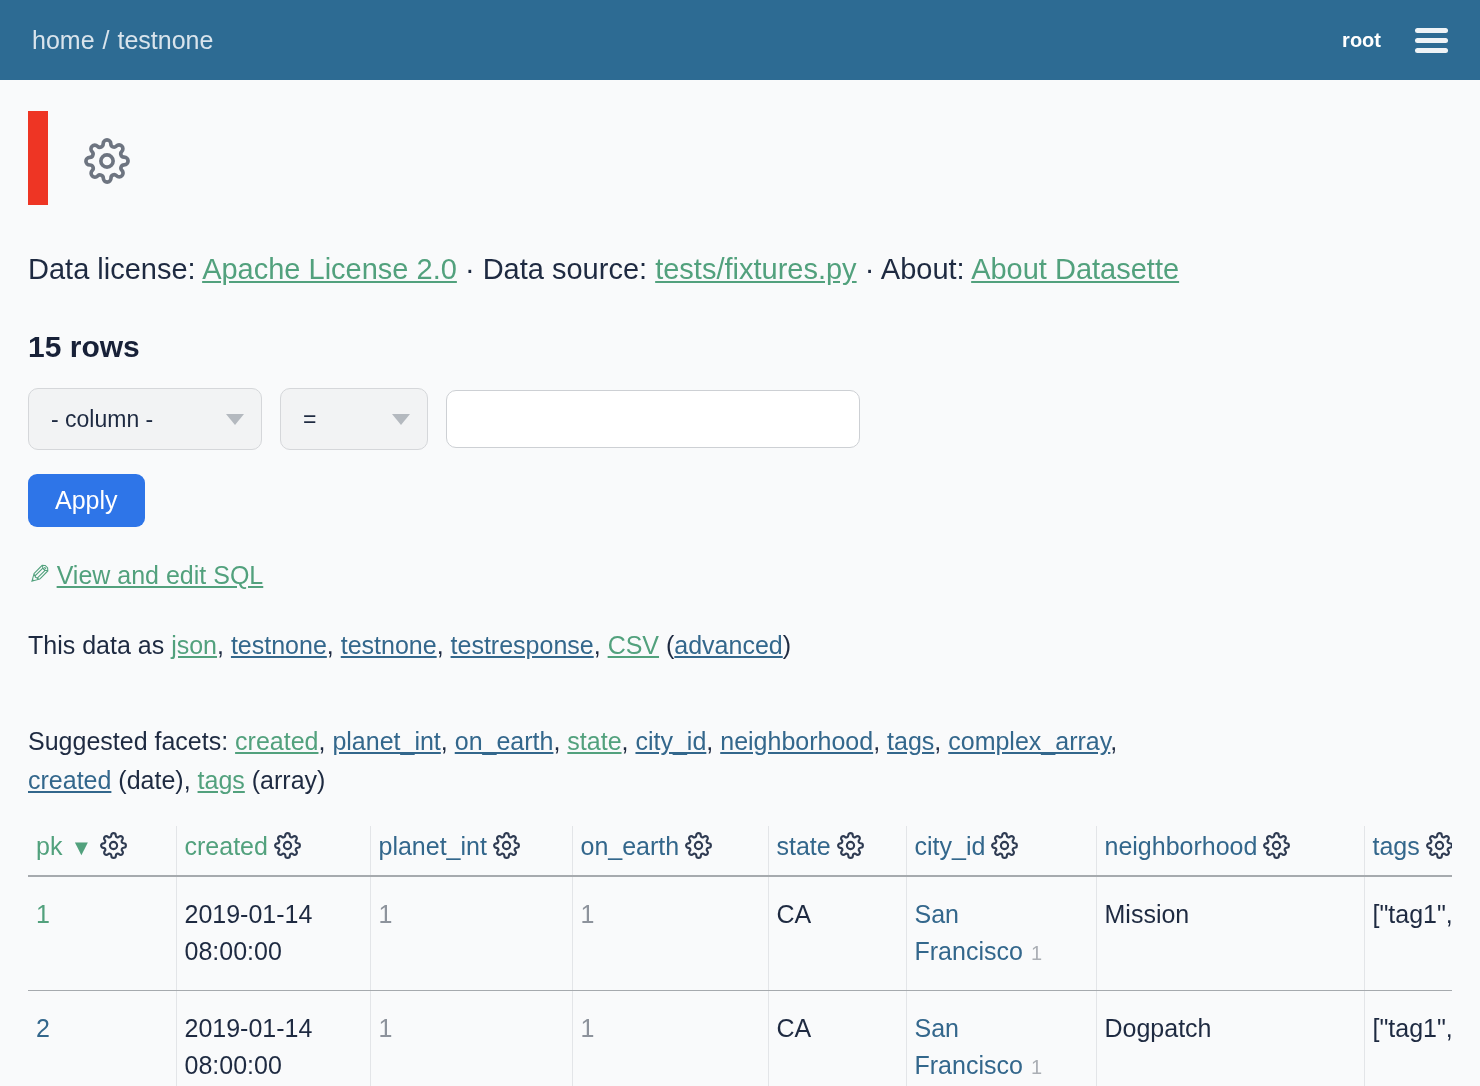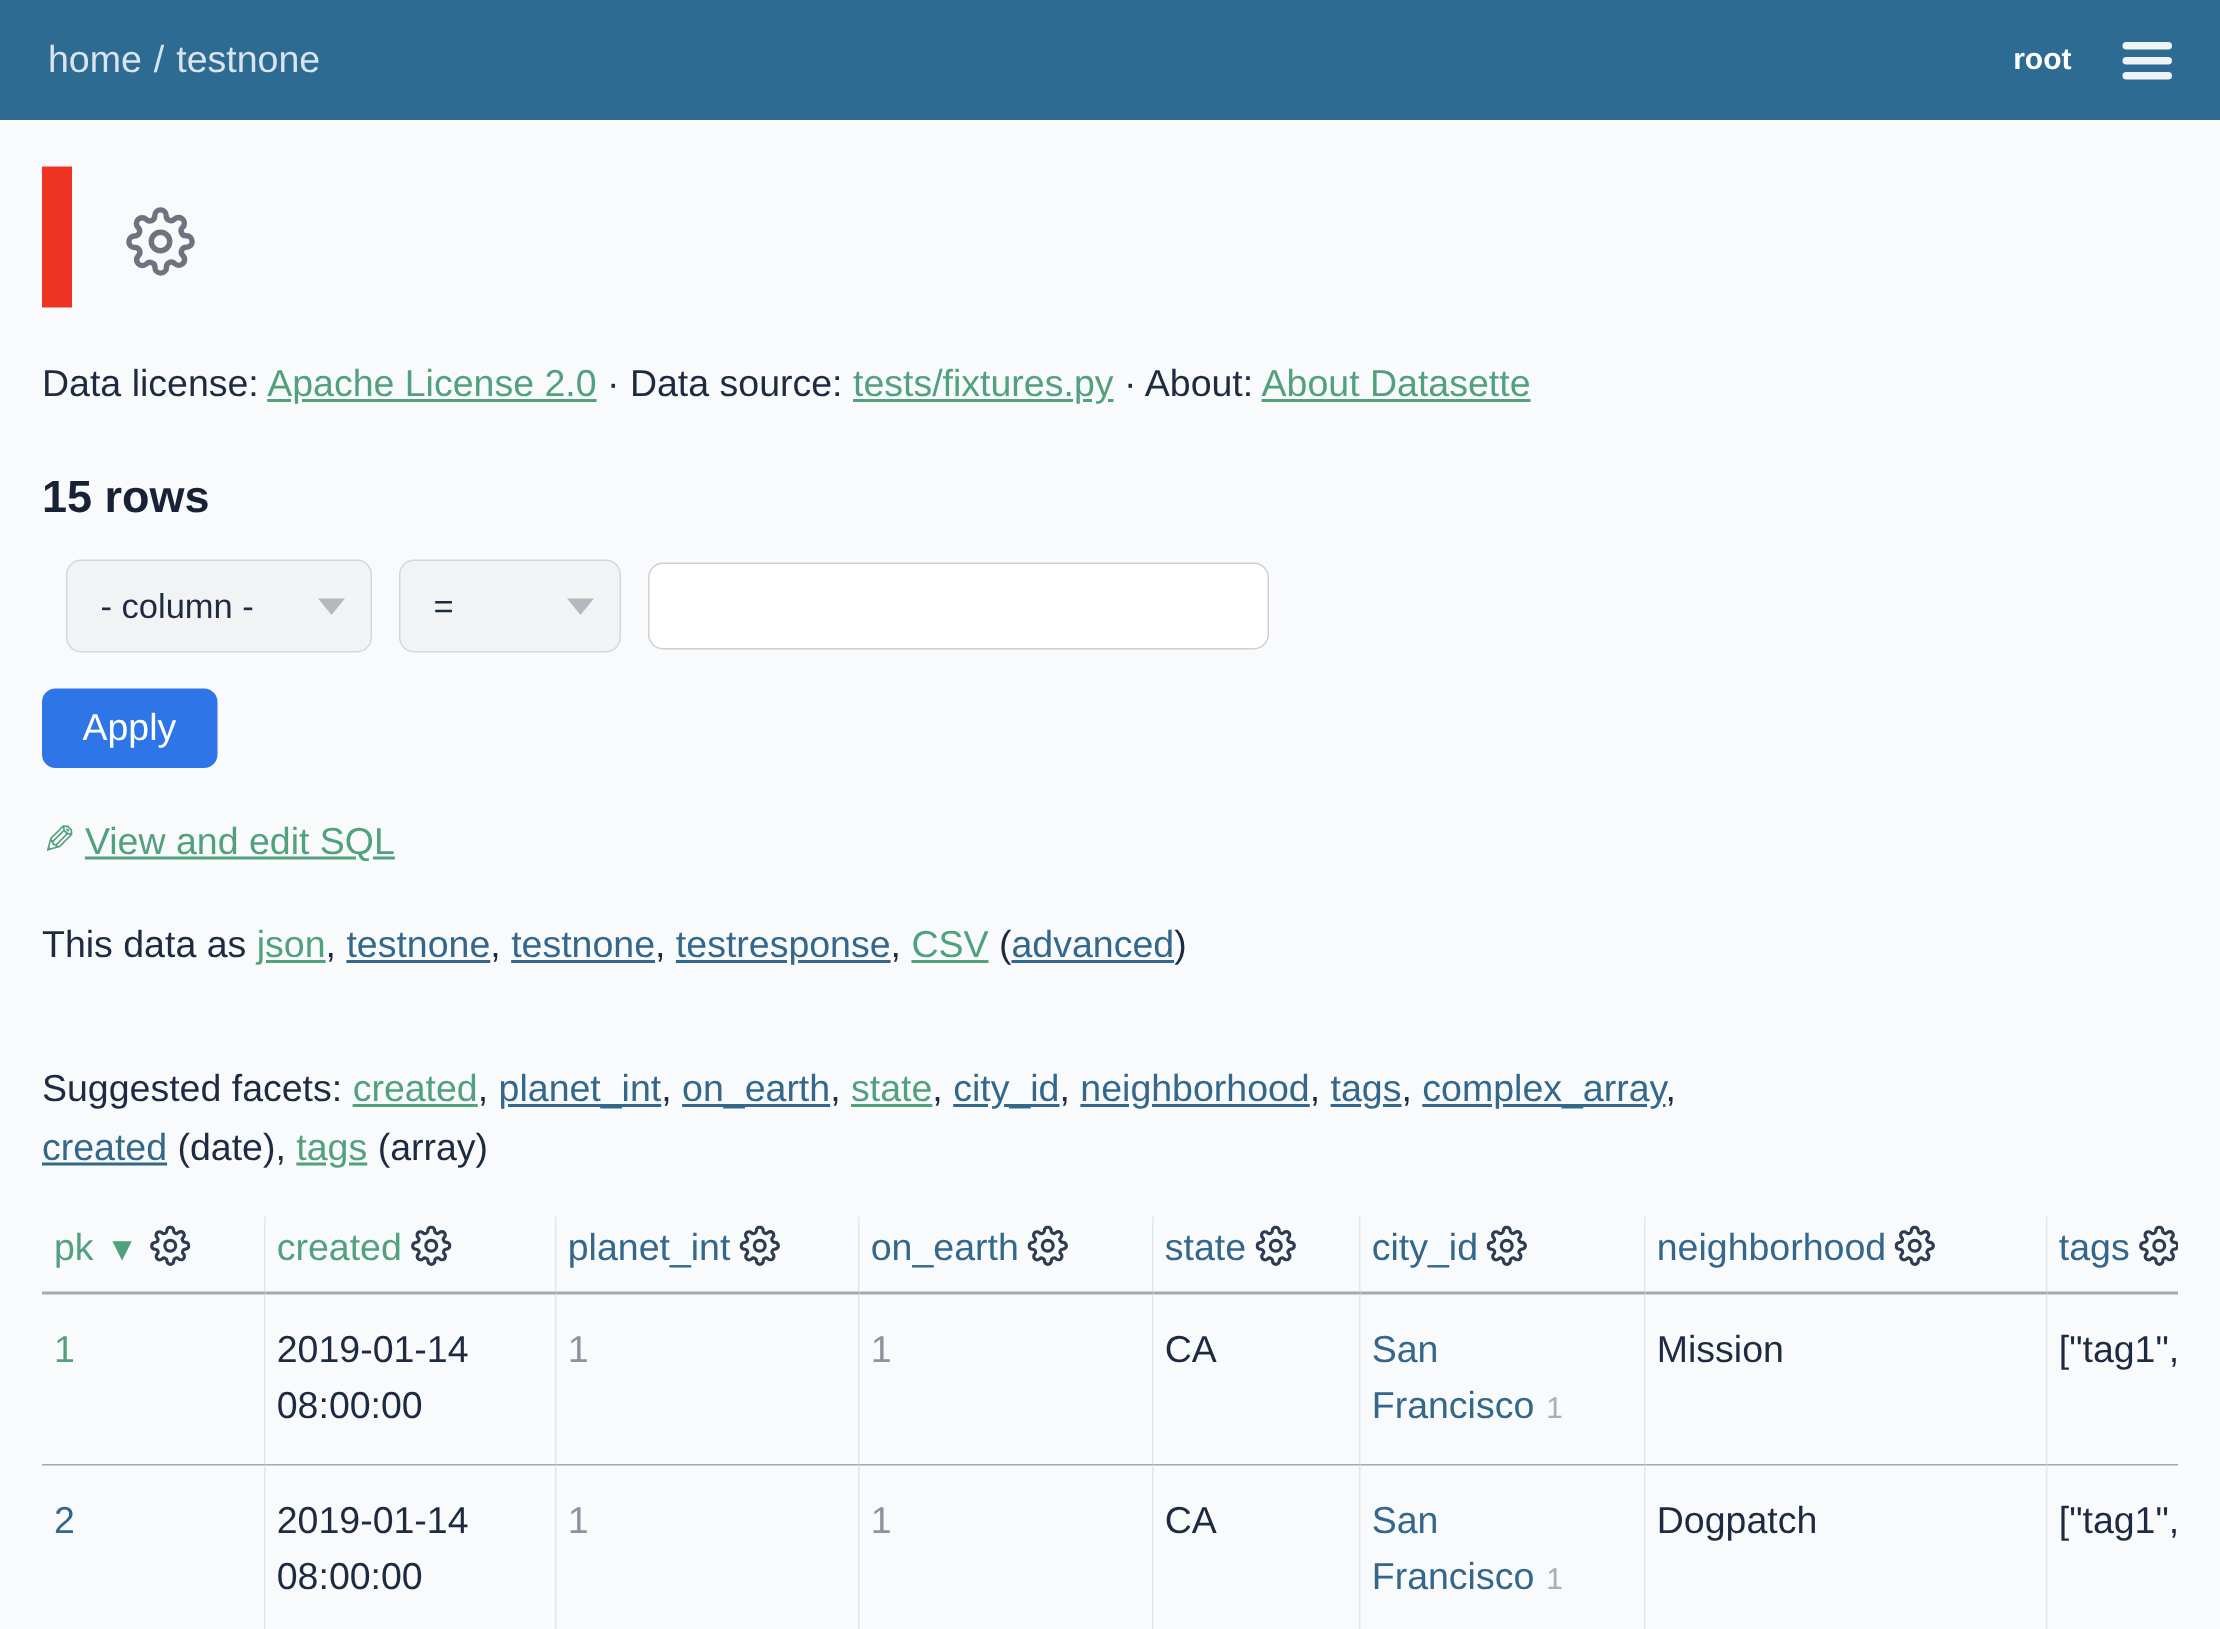--- a/index.html
+++ b/index.html
@@ -27,21 +27,21 @@
 
   
   main { padding: 0 28px; }
 
   .title-row { display: flex; align-items: center; margin-top: 28px; height: 100px; }
   .accent-bar { width: 20px; height: 94px; background: #ee3524; margin-right: 18px; flex: 0 0 auto; }
   h1 { font-size: 49px; font-weight: bold; color: #182138; letter-spacing: -0.5px; }
   .gear { stroke: currentColor; fill: none; stroke-width: 1.9; stroke-linecap: round; stroke-linejoin: round; }
   .title-gear { width: 46px; height: 46px; color: #6d7480; margin-left: 18px; margin-top: 6px; }
 
-  .meta { margin-top: 34px; font-size: 25px; }
+  .meta { margin-top: 45px; font-size: 29px; }
   .facets, .export-line, .sql-line { font-size: 25px; }
   .lnk.green { color: #52a17d; }
   .lnk.blue  { color: #33678c; }
   p .lnk, .u { text-decoration: underline; }
 
   h2.rowcount { margin-top: 44px; font-size: 30px; font-weight: bold; color: #182138; }
 
   .filter-row { margin-top: 24px; display: flex; align-items: center; gap: 18px; }
   .select-wrap { position: relative; display: inline-block; }
   .select-wrap select {
@@ -49,21 +49,21 @@
     font-family: inherit; font-size: 23px; color: #1e2a41;
     background: #f2f3f4; border: 1px solid #d5d7da; border-radius: 10px;
     height: 62px; padding: 0 52px 0 22px; outline: none;
   }
   .select-wrap .tri {
     position: absolute; right: 18px; top: 50%; margin-top: -5px;
     width: 0; height: 0; pointer-events: none;
     border-left: 9px solid transparent; border-right: 9px solid transparent;
     border-top: 11px solid #b4b9bf;
   }
-  .sel-column select { width: 204px; margin-left: 16px; }
+  .sel-column select { width: 234px; }
   .sel-op select { width: 148px; }
   .filter-value {
     width: 414px; height: 58px; background: #fff;
     border: 1px solid #cdd0d4; border-radius: 10px;
     font-family: inherit; font-size: 23px; padding: 0 16px; outline: none;
   }
   .apply-btn {
     margin-top: 24px; display: inline-block;
     background: #2e75e8; color: #fff; border: none; border-radius: 9px;
     font-family: inherit; font-size: 25px; padding: 12px 27px; cursor: pointer;

